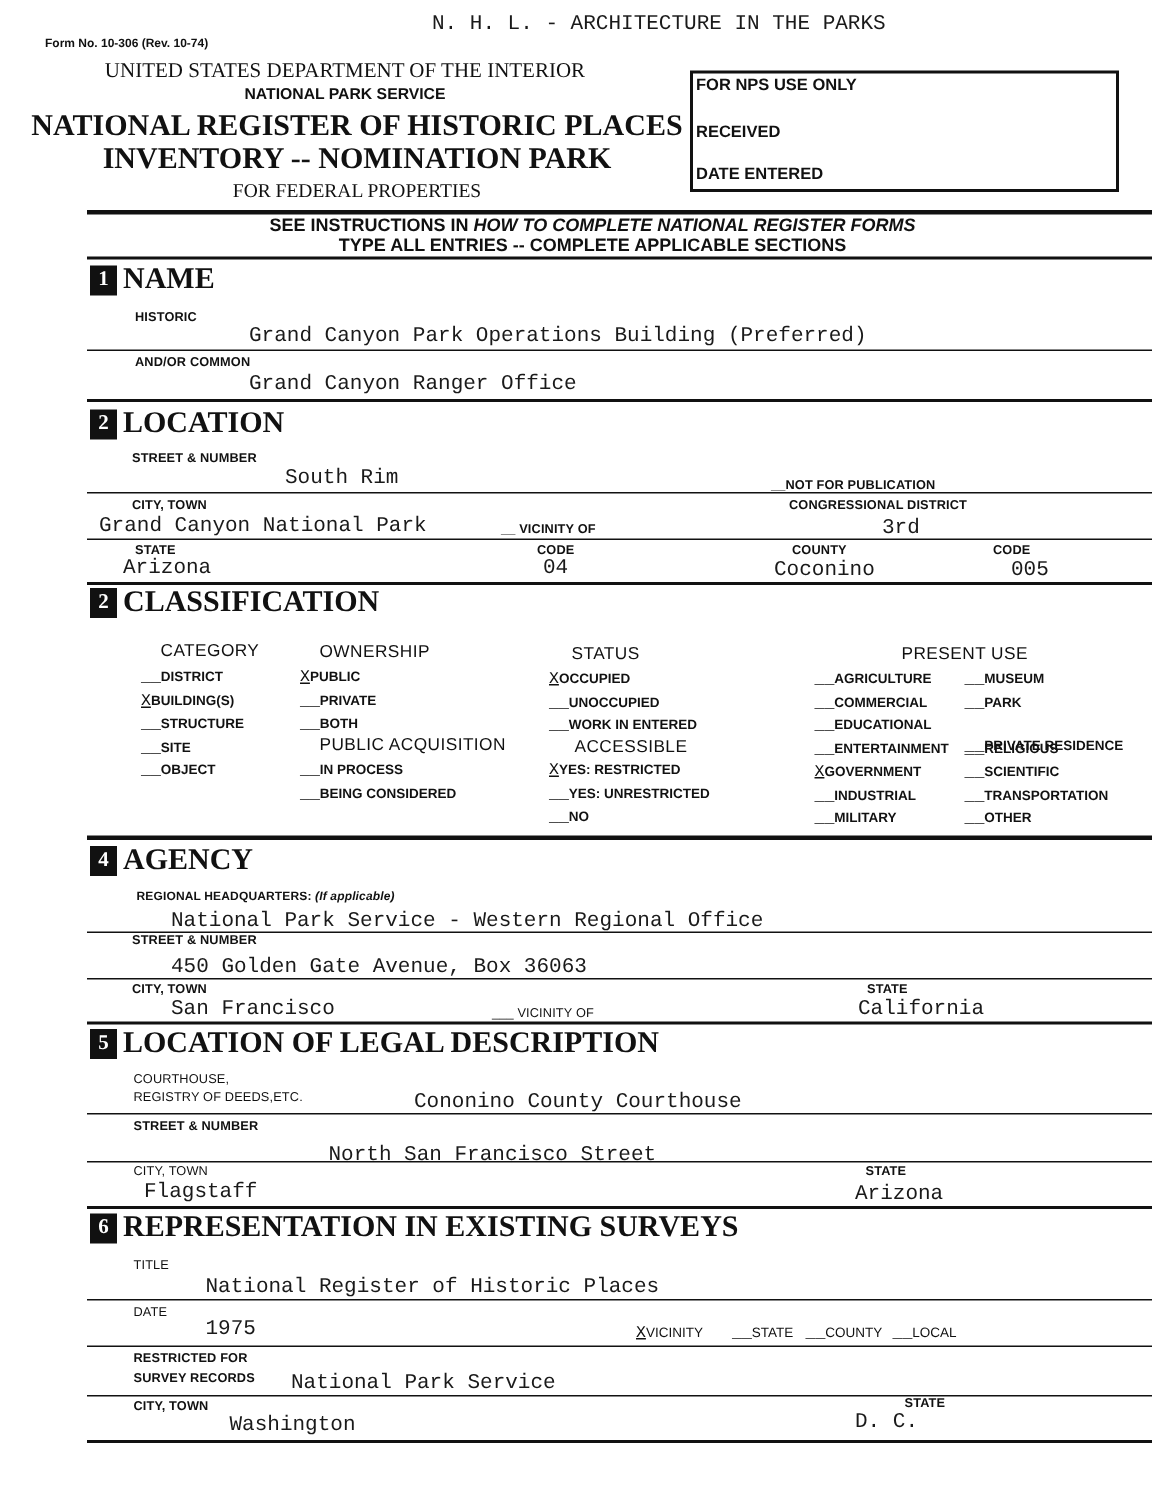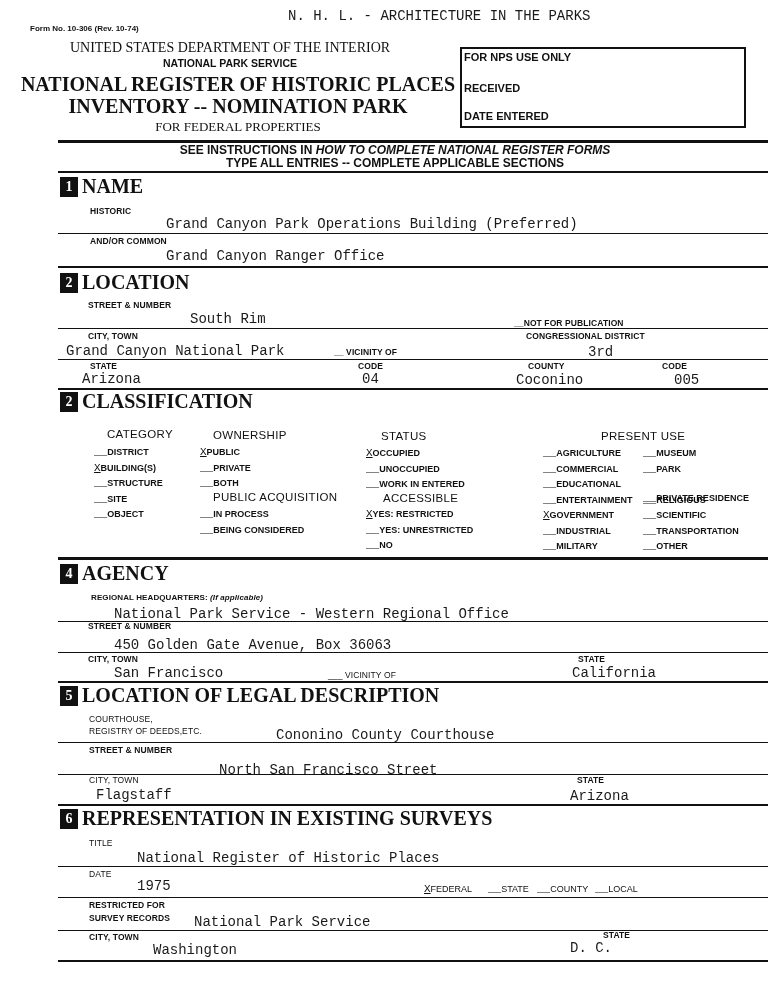--- a/index.html
+++ b/index.html
@@ -171,21 +171,21 @@
 <div class="sect" style="left:60px;top:807px;">
     <span class="num">6</span>
     <span>REPRESENTATION IN EXISTING SURVEYS</span>
   </div>
 <div class="abs lbl" style="left:89px;top:838px;font-weight:normal;">TITLE</div>
 <div class="abs typed" style="left:137px;top:850px;">National Register of Historic Places</div>
 <div class="hr thin" style="left:58px;width:710px;top:866px;"></div>
 <div class="abs lbl" style="left:89px;top:869px;font-weight:normal;">DATE</div>
 <div class="abs typed" style="left:137px;top:878px;">1975</div>
 <div id="levels">
-    <div class="abs cb" style="left: 424px; top: 883px; font-weight: normal;"><span class="mark" style="text-decoration: underline;">X</span><span>FEDERAL</span></div>
+    <div class="abs cb" style="left: 424px; top: 883px; font-weight: normal;"><span class="mark" style="text-decoration: underline;">X</span><span>VICINITY</span></div>
     <div class="abs cb" style="left: 488px; top: 883px; font-weight: normal;"><span class="mark" style="text-decoration: none;">__</span><span>STATE</span></div>
     <div class="abs cb" style="left: 537px; top: 883px; font-weight: normal;"><span class="mark" style="text-decoration: none;">__</span><span>COUNTY</span></div>
     <div class="abs cb" style="left: 595px; top: 883px; font-weight: normal;"><span class="mark" style="text-decoration: none;">__</span><span>LOCAL</span></div>
   </div>
 <div class="hr thin" style="left:58px;width:710px;top:897px;"></div>
 <div class="abs lbl" style="left:89px;top:900px;">RESTRICTED FOR</div>
 <div class="abs lbl" style="left:89px;top:913px;">SURVEY RECORDS</div>
 <div class="abs typed" style="left:194px;top:914px;">National Park Service</div>
 <div class="hr thin" style="left:58px;width:710px;top:930px;"></div>
 <div class="abs lbl" style="left:89px;top:932px;">CITY, TOWN</div>

